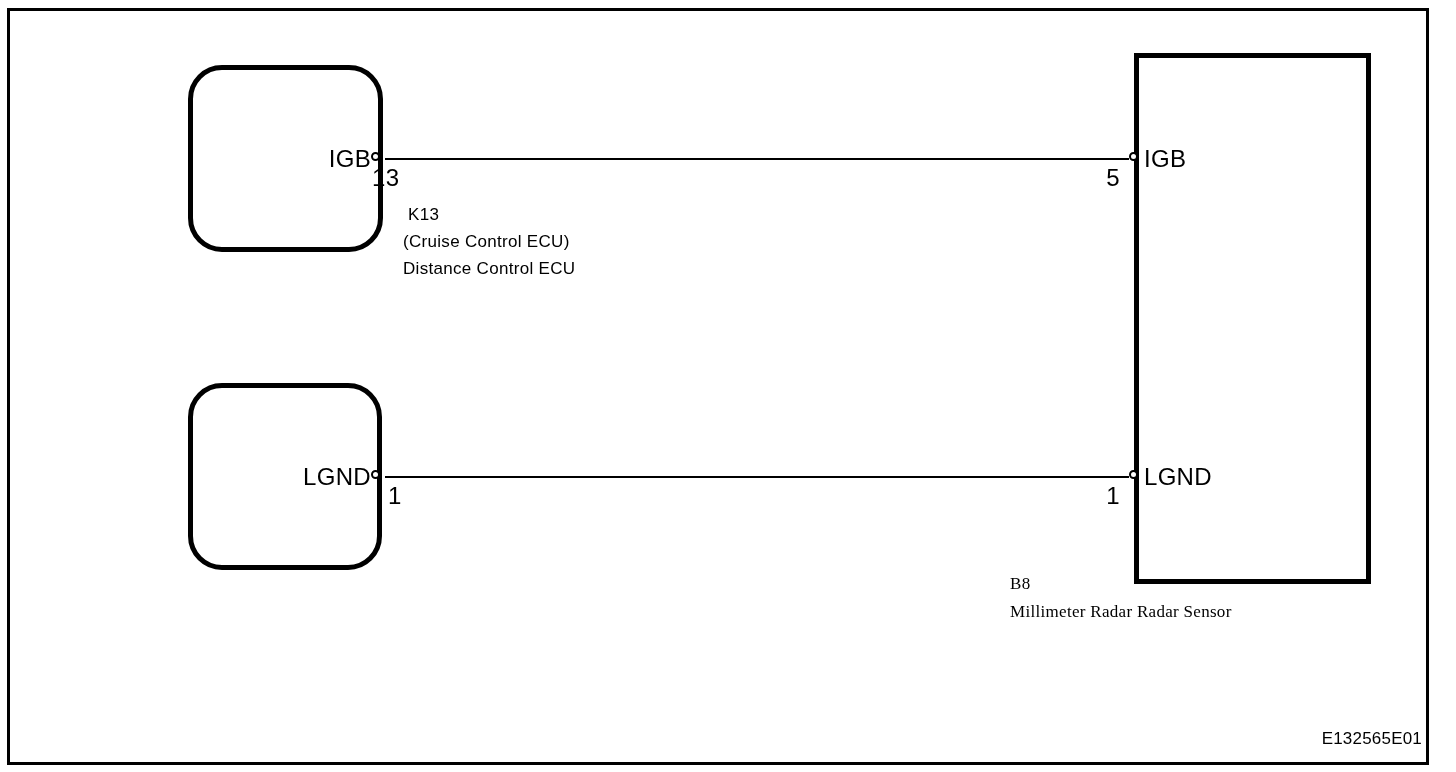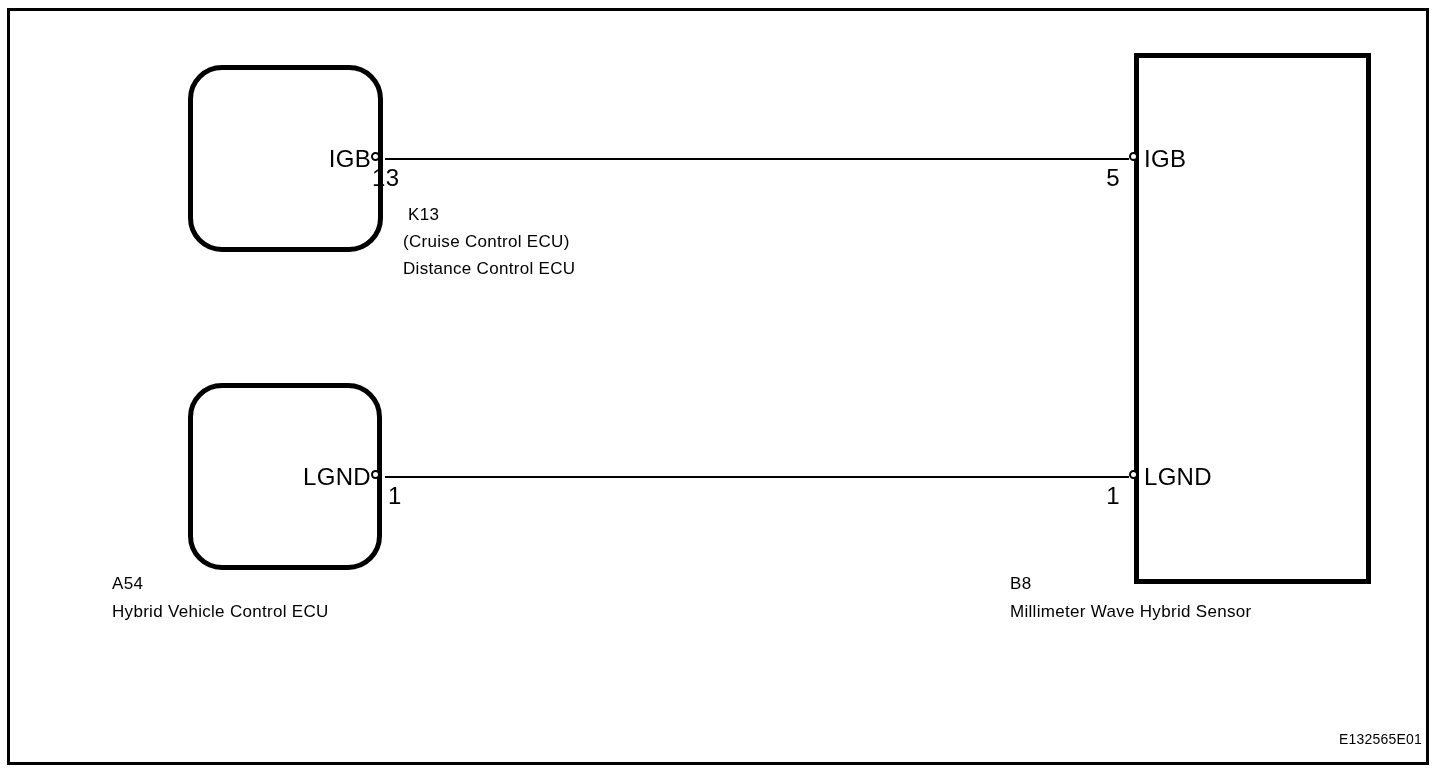--- a/index.html
+++ b/index.html
@@ -73,27 +73,27 @@
   .comp-label {
     position: absolute;
     font-size: 17px;
     line-height: 27px;
     white-space: nowrap;
     letter-spacing: 0.3px;
   }
   .comp-k13 { left: 403px;  top: 201px; }
   .comp-k13 .code { padding-left: 5px; }
   .comp-a54 { left: 112px;  top: 570px; line-height: 28px; }
-  .comp-b8  { left: 1010px; top: 570px; line-height: 28px; }
+  .comp-b8  { left: 1010px; top: 570px; line-height: 28px; font-family: Liberation Serif, serif; }
   .figure-code {
     position: absolute;
     left: 1240px; top: 730px;
     width: 182px;
     text-align: right;
-    font-size: 14px;
+    font-size: 17px;
     line-height: 18px;
     letter-spacing: 0.2px;
   }
 </style>
 </head>
 <body>
 
 <div class="canvas">
 
   <div class="frame"></div>
@@ -118,25 +118,21 @@
   <div class="lbl pin-num-1a">1</div>
   <div class="lbl pin-lgnd-b8">LGND</div>
   <div class="lbl pin-num-1b">1</div>
 
   <div class="comp-label comp-k13">
     <div class="code">K13</div>
     <div>(Cruise Control ECU)</div>
     <div>Distance Control ECU</div>
   </div>
 
-  <div class="comp-label comp-a54">
-    <div>A54</div>
-    <div>Hybrid Vehicle Control ECU</div>
-  </div>
 
   <div class="comp-label comp-b8">
     <div>B8</div>
-    <div>Millimeter Wave Hybrid Sensor</div>
+    <div>Millimeter Radar Radar Sensor</div>
   </div>
 
   <div class="figure-code">E132565E01</div>
 
 </div>
 
 </body></html>

